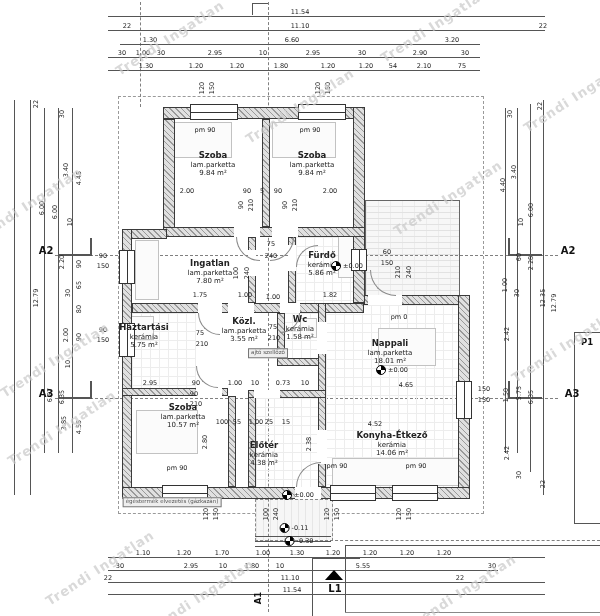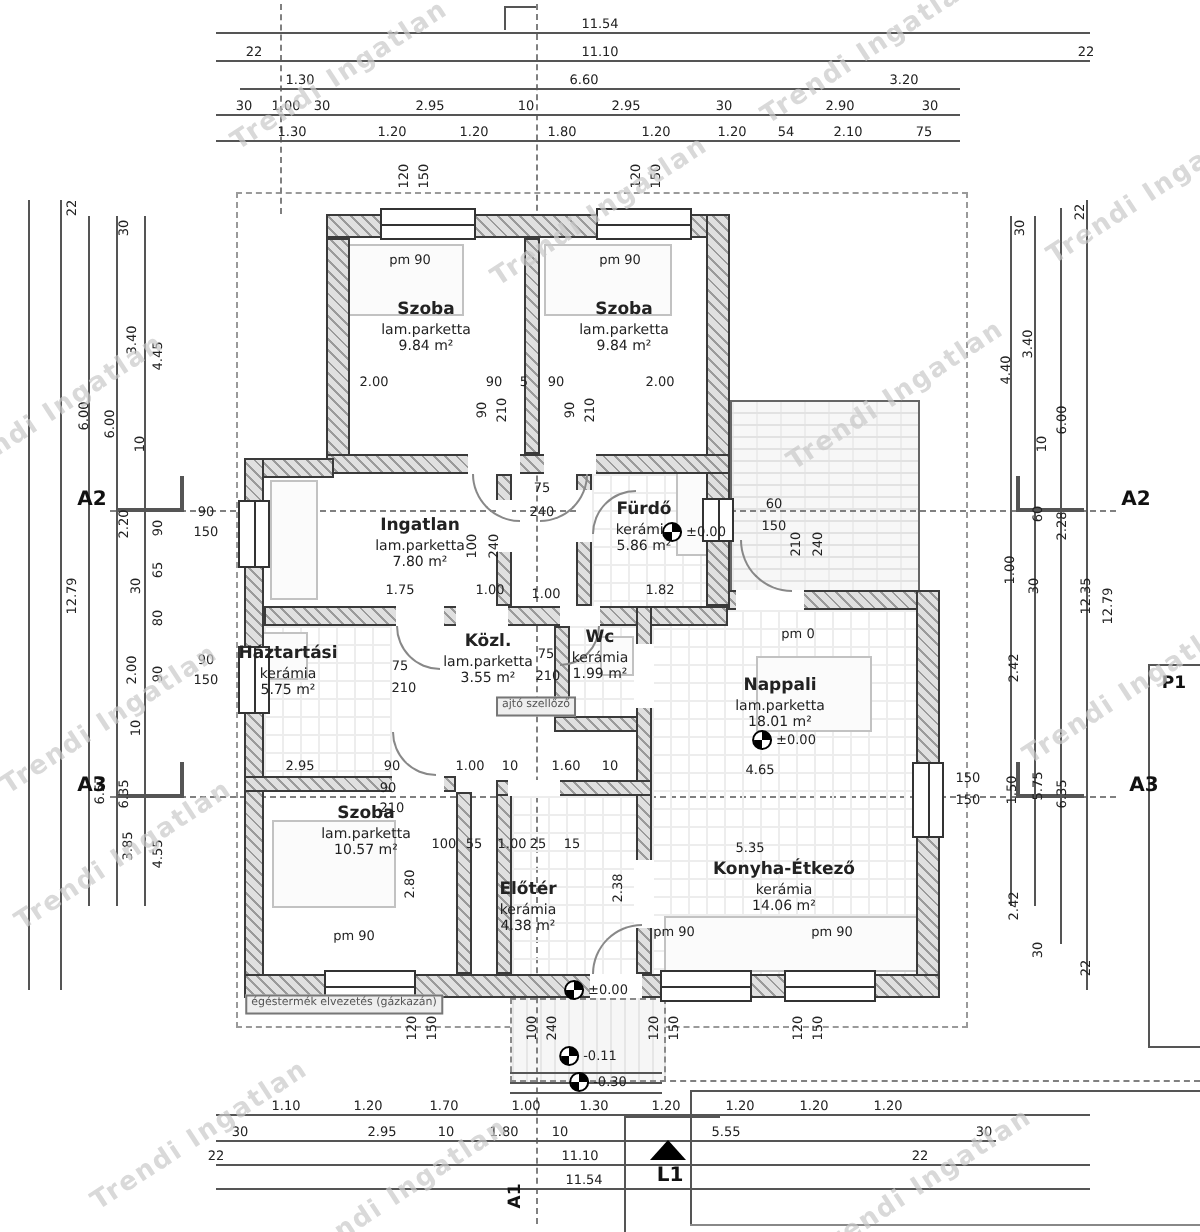--- a/index.html
+++ b/index.html
@@ -321,28 +321,28 @@
     <div class="dim" style="left: 330px; top: 295px;">1.82</div>
     <div class="dim" style="left: 387px; top: 252px;">60</div>
     <div class="dim" style="left: 387px; top: 263px;">150</div>
     <div class="dim" style="left: 398px; top: 272px; transform: translate(-50%, -50%) rotate(-90deg);">210</div>
     <div class="dim" style="left: 409px; top: 272px; transform: translate(-50%, -50%) rotate(-90deg);">240</div>
     <div class="dim" style="left: 200px; top: 333px;">75</div>
     <div class="dim" style="left: 202px; top: 344px;">210</div>
     <div class="dim" style="left: 273px; top: 327px;">75</div>
     <div class="dim" style="left: 274px; top: 338px;">210</div>
     <div class="dim box" style="left: 268px; top: 353px;">ajtó szellőző</div>
-    <div class="dim" style="left: 380px; top: 385px;">4.65</div>
-    <div class="dim" style="left: 375px; top: 424px;">5.35</div>
+    <div class="dim" style="left: 406px; top: 385px;">4.65</div>
+    <div class="dim" style="left: 375px; top: 424px;">4.52</div>
     <div class="dim" style="left: 309px; top: 444px; transform: translate(-50%, -50%) rotate(-90deg);">2.38</div>
     <div class="dim" style="left: 150px; top: 383px;">2.95</div>
     <div class="dim" style="left: 196px; top: 383px;">90</div>
     <div class="dim" style="left: 235px; top: 383px;">1.00</div>
     <div class="dim" style="left: 255px; top: 383px;">10</div>
-    <div class="dim" style="left: 283px; top: 383px;">1.60</div>
+    <div class="dim" style="left: 283px; top: 383px;">0.73</div>
     <div class="dim" style="left: 305px; top: 383px;">10</div>
     <div class="dim" style="left: 194px; top: 394px;">90</div>
     <div class="dim" style="left: 196px; top: 404px;">210</div>
     <div class="dim" style="left: 222px; top: 422px;">100</div>
     <div class="dim" style="left: 237px; top: 422px;">55</div>
     <div class="dim" style="left: 256px; top: 422px;">1.00</div>
     <div class="dim" style="left: 269px; top: 422px;">25</div>
     <div class="dim" style="left: 286px; top: 422px;">15</div>
     <div class="dim" style="left: 205px; top: 442px; transform: translate(-50%, -50%) rotate(-90deg);">2.80</div>
     <div class="dim" style="left: 266px; top: 514px; transform: translate(-50%, -50%) rotate(-90deg);">100</div>
@@ -374,21 +374,21 @@
       <span class="rarea">5.75 m²</span>
     </div>
     <div class="room" style="left: 244px; top: 316px;">
       <span class="rname">Közl.</span>
       <span class="rfloor">lam.parketta</span>
       <span class="rarea">3.55 m²</span>
     </div>
     <div class="room" style="left: 300px; top: 314px;">
       <span class="rname">Wc</span>
       <span class="rfloor">kerámia</span>
-      <span class="rarea">1.99 m²</span>
+      <span class="rarea">1.58 m²</span>
     </div>
     <div class="room" style="left: 390px; top: 338px;">
       <span class="rname">Nappali</span>
       <span class="rfloor">lam.parketta</span>
       <span class="rarea">18.01 m²</span>
     </div>
     <div class="room" style="left: 183px; top: 402px;">
       <span class="rname">Szoba</span>
       <span class="rfloor">lam.parketta</span>
       <span class="rarea">10.57 m²</span>

